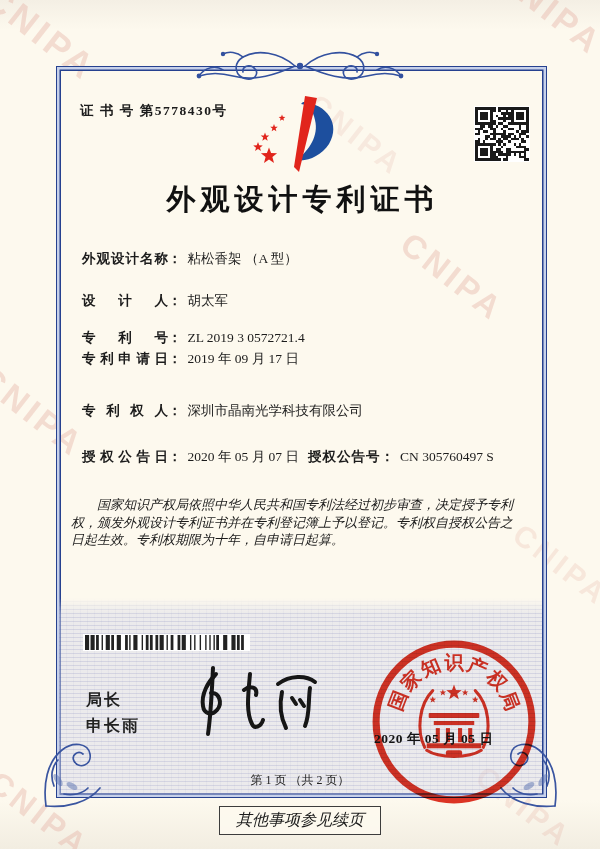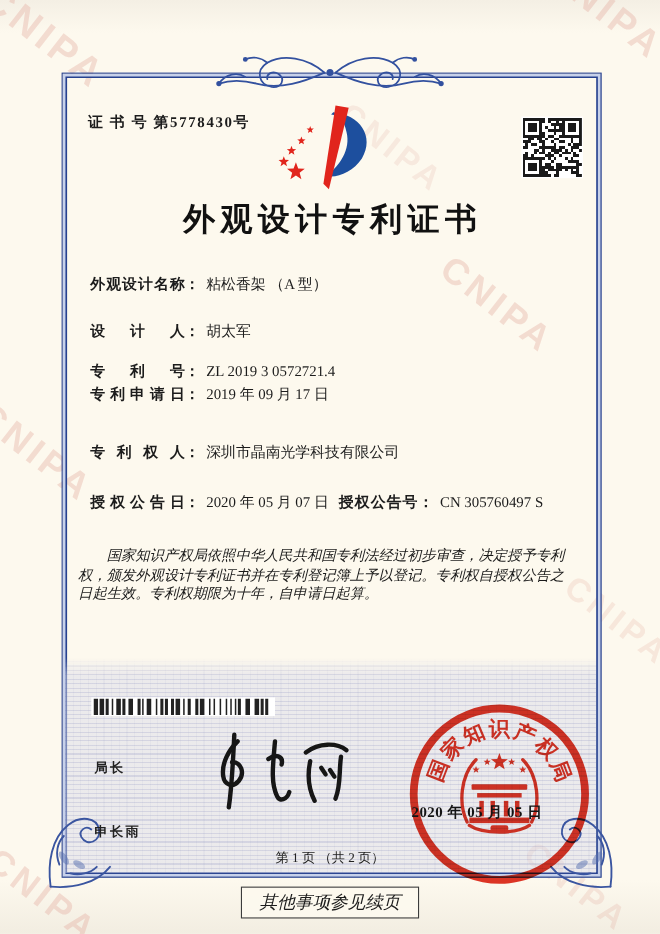--- a/index.html
+++ b/index.html
@@ -46,25 +46,25 @@
   .fvalue{margin-left:6px;}
   .addr-value{display:inline-block; font-size:12px; transform:scaleX(.9); transform-origin:0 50%; white-space:nowrap;}
   .grant-no-group{position:absolute; left:226px; top:0;}
   .legal{
     position:absolute; left:71px; top:496px; width:442px;
     font-size:13px; line-height:17.5px; font-style:italic; text-align:justify; color:#1a1a1a;
   }
   .legal p{margin:0; text-indent:2em;}
   .barcode{position:absolute; left:83px; top:634px; width:163px; height:15px; background:#fff; padding:1px 2px;}
   .director-title,.director-name{
-    position:absolute; left:86px; font-size:12px; font-weight:600;
+    position:absolute; left:86px; font-size:16px; font-weight:600;
     font-family:Liberation Serif, serif; letter-spacing:2px; color:#222;
   }
   .director-title{top:690px;}
-  .director-name{top:748px;}
+  .director-name{top:716px;}
   .signature{position:absolute; left:178px; top:662px;}
   .seal{position:absolute; left:368px; top:636px; opacity:.95; mix-blend-mode:multiply;}
   .seal-char{font-size:19px; font-weight:700; fill:#dd2a1a; text-anchor:middle; dominant-baseline:middle; font-family:"Liberation Serif",serif;}
   .seal-date{
     position:absolute; left:374px; top:730px; font-size:13.5px; font-weight:600;
     color:#141414; letter-spacing:.5px; white-space:nowrap;
   }
   .footer-page{position:absolute; left:0; right:0; top:772px; text-align:center; font-size:12px; color:#222;}
   .continuation{
     position:absolute; left:50%; top:806px; transform:translateX(-50%);

